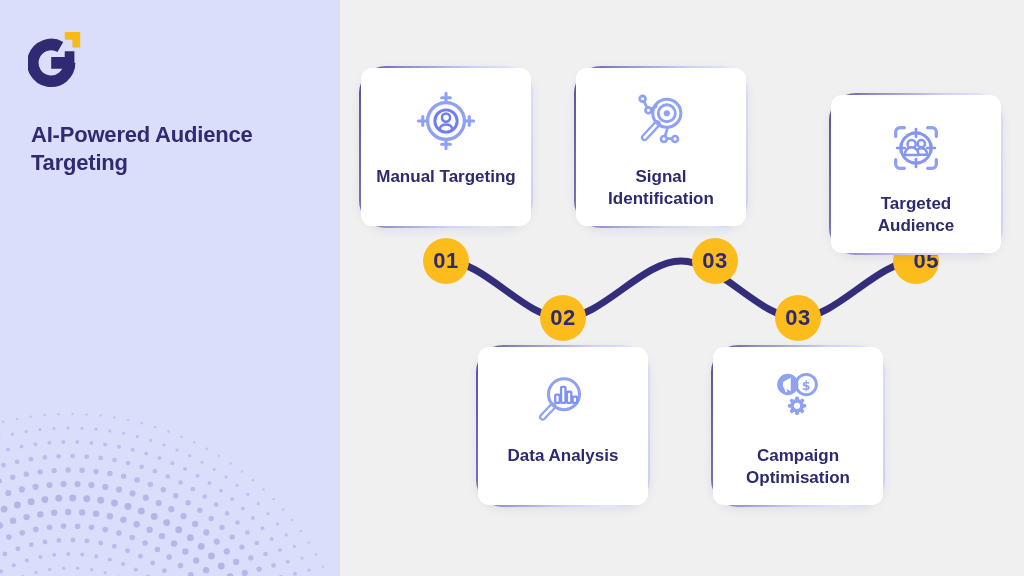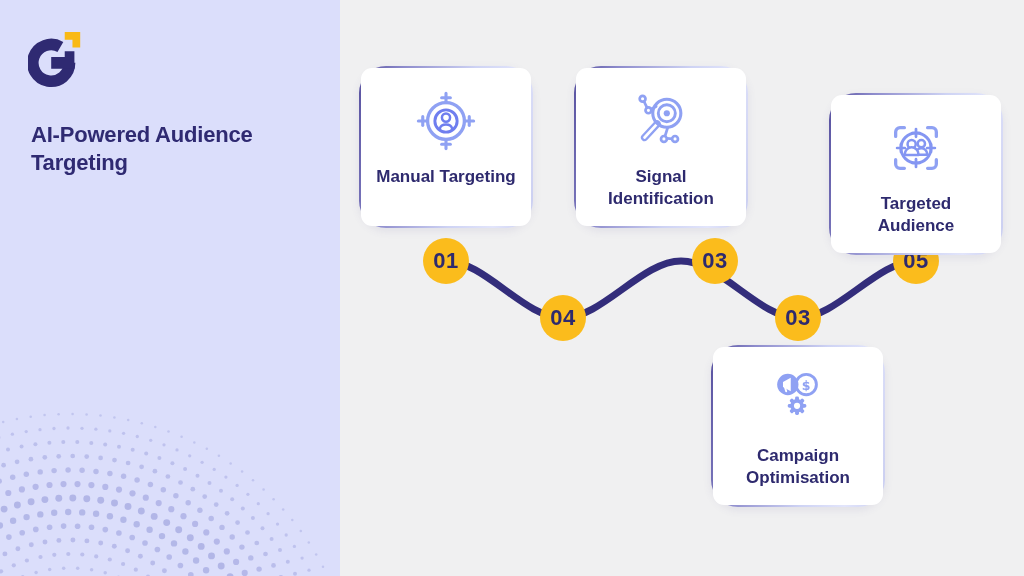--- a/index.html
+++ b/index.html
@@ -45,21 +45,21 @@
   .wave{position:absolute;left:340px;top:220px;width:684px;height:130px;}
   .badge{
     position:absolute;width:46px;height:46px;border-radius:50%;
     background:#fbbc1c;display:flex;align-items:center;justify-content:center;
     font-size:22px;font-weight:800;color:#2e2a6e;letter-spacing:0.5px;
   }
   .b1{left:423px;top:238px;}
   .b2{left:540px;top:295px;}
   .b3{left:692px;top:238px;}
   .b4{left:775px;top:295px;}
-  .b5{left:893px;top:238px;}
+  .b5{left:893px;top:238px;justify-content:flex-end;}
 </style>
 </head>
 <body>
 
 <div class="page">
 
   <aside class="sidebar">
     <svg class="logo" viewBox="0 0 60 60" aria-hidden="true">
       <path d="M43,34 A19,19 0 1,1 33.5,17.55" fill="none" stroke="#2f2a72" stroke-width="12"></path>
       <path d="M24,28 h14 v-6 h10 v18 h-24 z" fill="#2f2a72"></path>
@@ -303,21 +303,21 @@
   </aside>
 
   <svg class="wave" viewBox="0 0 684 130" aria-hidden="true">
     <path d="M106,41 C145,41 184,98 223,98 C262,98 302,41 341,41 C380,41 419,98 458,98 C497,98 537,41 576,41" fill="none" stroke="#332d7b" stroke-width="7" stroke-linecap="round"></path>
   </svg>
 
   <div class="badge b1">
       <span>01</span>
     </div>
   <div class="badge b2">
-      <span>04</span>
+      <span>02</span>
     </div>
   <div class="badge b3">
       <span>03</span>
     </div>
   <div class="badge b4">
       <span>03</span>
     </div>
   <div class="badge b5">
       <span>05</span>
     </div>
@@ -395,20 +395,36 @@
           <circle cx="37.5" cy="27.5" r="3.8"></circle>
           <path d="M31.5,39 v-0.8 a6,6 0 0 1 12,0 v0.8 z"></path>
           <circle cx="27.5" cy="28" r="4.2"></circle>
           <path d="M20.5,39.3 v-1 a7,7 0 0 1 14,0 v1 z"></path>
         </g>
       </svg>
       <div class="card-label">Targeted Audience</div>
     </div>
   </div>
 
+  <div class="card c4">
+    <div class="card-inner">
+      <svg class="card-icon" viewBox="0 0 64 64" aria-hidden="true">
+        <line x1="21.5" y1="38.5" x2="11" y2="49.5" stroke="#8fa1f3" stroke-width="7.5" stroke-linecap="round"></line>
+        <line x1="21.5" y1="38.5" x2="11" y2="49.5" stroke="#ffffff" stroke-width="2.8" stroke-linecap="round"></line>
+        <circle cx="33" cy="26" r="16" fill="none" stroke="#8fa1f3" stroke-width="3.2"></circle>
+        <g stroke="#7e93f2" stroke-width="2.4" fill="none" stroke-linejoin="round">
+          <rect x="24" y="26.5" width="4.6" height="8.5" rx="1"></rect>
+          <rect x="30" y="18.5" width="4.6" height="16.5" rx="1"></rect>
+          <rect x="36" y="23.5" width="4.6" height="11.5" rx="1"></rect>
+          <rect x="42" y="28.5" width="4.6" height="6.5" rx="1"></rect>
+        </g>
+      </svg>
+      <div class="card-label">Data Analysis</div>
+    </div>
+  </div>
 
   <div class="card c5">
     <div class="card-inner">
       <svg class="card-icon" viewBox="0 0 64 64" aria-hidden="true">
         <circle cx="40.5" cy="16" r="10.5" fill="none" stroke="#8fa1f3" stroke-width="3"></circle>
         <text x="40.5" y="16.8" text-anchor="middle" dominant-baseline="central" font-family="'DejaVu Sans',sans-serif" font-size="13" font-weight="bold" fill="#8fa1f3">$</text>
         <circle cx="21.5" cy="16" r="11" fill="#8fa1f3"></circle>
         <path d="M16.5,13.5 l8,-4.5 v14 l-8,-4.5 z" fill="#ffffff"></path>
         <line x1="18.5" y1="18.5" x2="19.8" y2="23" stroke="#ffffff" stroke-width="2" stroke-linecap="round"></line>
         <g fill="#8fa1f3">

